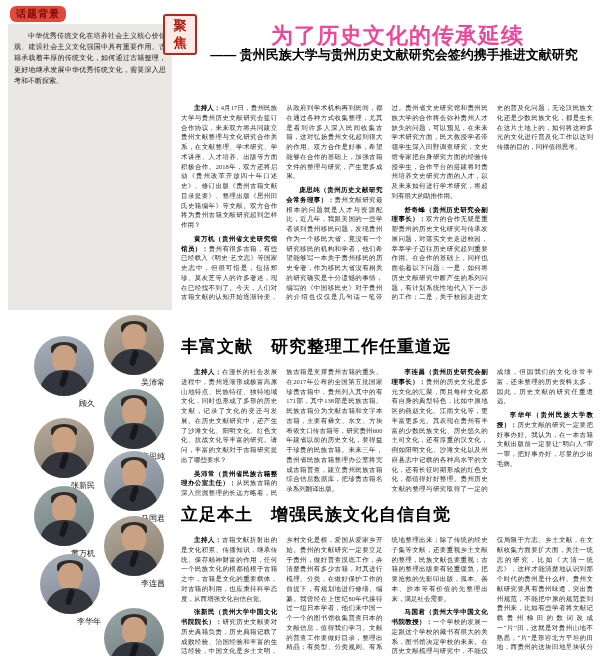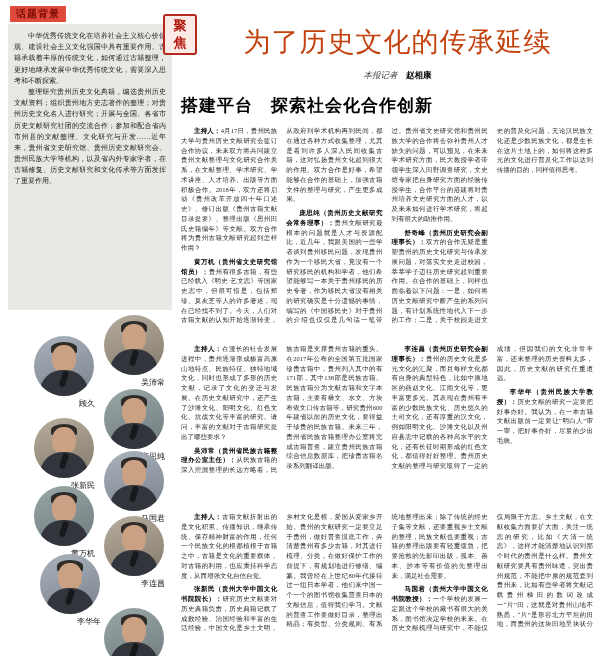--- a/index.html
+++ b/index.html
@@ -1,33 +1,33 @@
 <!DOCTYPE html>
 <html><head>
 <meta charset="utf-8">
 <style>
   html,body{margin:0;padding:0;background:#fff;}
   .page{position:relative;width:600px;height:656px;background:#fff;overflow:hidden;
         font-family:"Liberation Sans",sans-serif;color:#1a1a1a;}
   
   .topic-label{position:absolute;left:10px;top:6px;background:#df4a3a;color:#7e0c06;
-        font-weight:bold;font-size:10px;line-height:14px;padding:1px 6px;letter-spacing:1px;}
+        font-weight:bold;font-size:10px;line-height:14px;padding:1px 6px;letter-spacing:1px;border-radius:6px;}
   
   .gray-box{position:absolute;left:8px;top:24px;width:164px;min-height:286px;background:#e9e8e4;
         padding:7px 6px;box-sizing:border-box;}
   .gray-box p{margin:0;font-family:"Liberation Serif",serif;font-size:7px;line-height:1.6;
         text-align:justify;text-indent:2em;color:#1c1c1c;}
   
   .focus-badge{position:absolute;left:163px;top:14px;width:30px;height:36px;background:#fbeae5;
         border:2px solid #b5291d;border-radius:3px;color:#b1180c;font-weight:bold;font-size:13px;
         line-height:17px;text-align:center;padding-top:1px;box-sizing:content-box;}
   .focus-badge span{display:block;}
   
-  .headline{position:absolute;left:205px;top:6px;width:385px;text-align:center;font-size:27px;
-        font-weight:normal;letter-spacing:1px;color:#c2410c;white-space:nowrap;}
+  .headline{position:absolute;left:205px;top:6px;width:385px;text-align:center;font-size:22px;
+        font-weight:bold;letter-spacing:1px;color:#ec4899;white-space:nowrap;}
   .subtitle{position:absolute;left:196px;top:46px;width:396px;text-align:center;font-size:13px;
         font-weight:bold;color:#000;white-space:nowrap;}
   .byline{position:absolute;left:205px;top:70px;width:385px;text-align:center;font-size:8.5px;color:#333;}
   .byline .prefix{font-family:"Liberation Serif",serif;font-style:italic;color:#444;margin-right:6px;}
   .byline .name{font-weight:bold;color:#000;}
   
   .sec{position:absolute;left:181px;width:412px;}
   .sec-title{margin:0;font-size:17px;font-weight:bold;letter-spacing:1px;color:#000;white-space:nowrap;}
   .sec-body{margin-top:9px;column-count:4;column-gap:9px;column-fill:auto;overflow:hidden;
         font-family:"Liberation Serif",serif;font-size:6.5px;line-height:1.5;color:#2b2b2b;
@@ -60,55 +60,52 @@
 </head>
 <body>
 
 <div class="page">
 
   <div class="topic-label">话题背景</div>
 
   <div class="gray-box">
     <div id="bg-paras">
         <p>中华优秀传统文化在培养社会主义核心价值观、建设社会主义文化强国中具有重要作用。古籍承载着丰厚的传统文化，如何通过古籍整理，更好地继承发展中华优秀传统文化，需要深入思考和不断探索。</p>
-        <p>整理研究贵州历史文化典籍，编选贵州历史文献资料；组织贵州地方史志著作的整理；对贵州历史文化名人进行研究；开展与全国、各省市历史文献研究社团的交流合作；参加和配合省内市州县的文献整理、文化研究与开发……近年来，贵州省文史研究馆、贵州历史文献研究会、贵州民族大学等机构，以及省内外专家学者，在古籍修复、历史文献研究和文化传承等方面发挥了重要作用。</p>
       </div>
   </div>
 
   <div class="focus-badge">
     <span>聚</span>
     <span>焦</span>
   </div>
 
   <h1 class="headline">为了历史文化的传承延续</h1>
-  <div class="byline">
-    <span class="prefix">本报记者</span>
-    <span class="name">赵相康</span>
-  </div>
+  <div class="subtitle">—— 贵州民族大学与贵州历史文献研究会签约携手推进文献研究</div>
 
   <div class="sec" id="sec0">
-    <h2 class="sec-title">搭建平台　探索社会化合作创新</h2>
     <div class="sec-body" id="sec-body-0">
         <p class="para"><b class="speaker">主持人：</b><span>4月17日，贵州民族大学与贵州历史文献研究会签订合作协议，未来双方将共同建立贵州文献整理与文化研究合作关系，在文献整理、学术研究、学术讲座、人才培养、出版等方面积极合作。2018年，双方还将启动《贵州改革开放四十年口述史》、修订出版《贵州古籍文献目录提要》、整理出版《思州田氏史籍编年》等文献。双方合作将为贵州古籍文献研究起到怎样作用？</span></p>
         <p class="para"><b class="speaker">黄万机（贵州省文史研究馆馆员）：</b><span>贵州有很多古籍，有些已经载入《明史·艺文志》等国家史志中，但很可惜是，包括郑珍、莫友芝等人的许多著述，现在已经找不到了。今天，人们对古籍文献的认知开始逐渐转变，从政府到学术机构再到民间，都在通过各种方式收集整理，尤其是看到许多人深入民间收集古籍，这对弘扬贵州文化起到很大的作用。双方合作是好事，希望能够在合作的基础上，加强古籍文件的整理与研究，产生更多成果。</span></p>
         <p class="para"><b class="speaker">庞思纯（贵州历史文献研究会常务理事）：</b><span>贵州文献研究最根本的问题就是人才与资源配比，近几年，我跟美国的一些学者谈到贵州移民问题，发现贵州作为一个移民大省，竟没有一个研究移民的机构和学者，他们希望能够写一本关于贵州移民的历史专著，作为移民大省没有相关的研究确实是十分遗憾的事情，编写的《中国移民史》对于贵州的介绍也仅仅是几句话一笔带过。贵州省文史研究馆和贵州民族大学的合作将会弥补贵州人才缺失的问题，可以预见，在未来学术研究方面，民大教授学者带领学生深入田野调查研究，文史馆专家把自身研究方面的经验传授学生，合作平台的搭建将对贵州培养文史研究方面的人才，以及未来如何进行学术研究，将起到有很大的助推作用。</span></p>
         <p class="para"><b class="speaker">舒奇峰（贵州历史研究会副理事长）：</b><span>双方的合作无疑是重塑贵州的历史文化研究与传承发展问题，对落实文史走进校园，莘莘学子迈往历史研究起到重要作用。在合作的基础上，同样也面临着以下问题：一是，如何将历史文献研究中断产生的系列问题，有计划系统性地代入下一步的工作；二是，关于校园走进文史的普及化问题，无论汉民族文化还是少数民族文化，都是生长在这片土地上的，如何将这种多元的文化进行普及化工作以达到传播的目的，同样值得思考。</span></p>
       </div>
   </div>
 
   <div class="sec" id="sec1">
+    <h2 class="sec-title">丰富文献　研究整理工作任重道远</h2>
     <div class="sec-body" id="sec-body-1">
         <p class="para"><b class="speaker">主持人：</b><span>在漫长的社会发展进程中，贵州逐渐形成极富高原山地特点、民族特征、独特地域文化，同时也形成了多形的历史文献，记录了文化的变迁与发展。在历史文献研究中，还产生了沙滩文化、阳明文化、红色文化、抗战文化等丰富的研究。请问，丰富的文献对于古籍研究提出了哪些要求？</span></p>
         <p class="para"><b class="speaker">吴沛常（贵州省民族古籍整理办公室主任）：</b><span>从民族古籍的深入挖掘整理的长远方略看，民族古籍是支撑贵州古籍的重头。在2017年公布的全国第五批国家珍贵古籍中，贵州列入其中的有171部，其中138部是民族古籍。民族古籍分为文献古籍和文字本古籍，主要有彝文、水文、方块布依文口传古籍等，研究贵州600年建省以前的历史文化，要得益于珍贵的民族古籍。未来三年，贵州省民族古籍整理办公室将完成古籍普查，建立贵州民族古籍综合信息数据库，把珍贵古籍名录系列翻译出版。</span></p>
         <p class="para"><b class="speaker">李连昌（贵州历史研究会副理事长）：</b><span>贵州的历史文化是多元文化的汇聚，而且每样文化都有自身的典型特色，比如中原地区的燕赵文化、江南文化等，更丰富更多元。其表现在贵州有丰富的少数民族文化、历史悠久的土司文化，还有厚重的汉文化，例如阳明文化、沙滩文化以及州府县志中记载的各种高水平的文化，还有长征时期形成的红色文化，都值得好好整理。贵州历史文献的整理与研究取得了一定的成绩，但因我们的文化非常丰富，还未整理的历史资料太多，因此，历史文献的研究任重道远。</span></p>
         <p class="para"><b class="speaker">李华年（贵州民族大学教授）：</b><span>历史文献的研究一定要把好事办好。我认为，在一本古籍文献出版前一定要让“明白人”审一审，把好事办好，尽量的少出毛病。</span></p>
       </div>
   </div>
 
   <div class="sec" id="sec2">
+    <h2 class="sec-title">立足本土　增强民族文化自信自觉</h2>
     <div class="sec-body" id="sec-body-2">
         <p class="para"><b class="speaker">主持人：</b><span>古籍文献折射出的是文化积累、传播知识，继承传统、保存精神财富的作用，任何一个民族文化的根都植根于古籍之中，古籍是文化的重要载体，对古籍的利用，也应秉持科学态度，从而增强文化自信自觉。</span></p>
         <p class="para"><b class="speaker">张新民（贵州大学中国文化书院院长）：</b><span>研究历史文献要对历史典籍负责，历史典籍记载了成败经验、治国经验和丰富的生活经验，中国文化是乡土文明，乡村文化是根，爱国从爱家乡开始。贵州的文献研究一定要立足于贵州，做好普查摸底工作，弄清楚贵州有多少古籍，对其进行梳理、分类，在做好保护工作的前提下，有规划地进行修缮、编纂。我曾经在上世纪80年代接待过一组日本学者，他们来中国一个一个的图书馆收集普查日本的文献信息，值得我们学习。文献的普查工作要做好目录，整理出精品；有类型、分类规则、有系统地整理出来；除了传统的经史子集等文献，还要重视乡土文献的整理，民族文献也要重视；古籍的整理出版要有轻重缓急，把要抢救的先影印出版，孤本、善本、抄本等有价值的先整理出来，满足社会需要。</span></p>
         <p class="para"><b class="speaker">马国君（贵州大学中国文化书院教授）：</b><span>一个学校的发展一定跟这个学校的藏书有很大的关系，图书馆决定学校的未来。在历史文献梳理与研究中，不能仅仅局限于方志、乡土文献，在文献收集方面要扩大面，关注一统志的研究，比如《大清一统志》，这样才能清楚地认识到那个时代的贵州是什么样。贵州文献研究要具有贵州味道，突出贵州规范，不能把中原的规范套到贵州来，比如有些学者将文献记载贵州梯田的数词改成一“片”田，这就是对贵州山地不熟悉，“片”是形容北方平坦的田地，而贵州的这块田地呈块状分布，有一定的波动，这样讲就丢失了贵州的味道。另外，文献研究中，还要注意对历史人物的研究，有血有肉的历史研究，才能写出真正的贵州史，讲清楚什么是贵州文化，什么是贵州人，什么是贵州人的文化味。</span></p>
       </div>
   </div>
 
   <div id="photos">
       <figure class="photo pos-l1 v0">
         <div class="circle">

